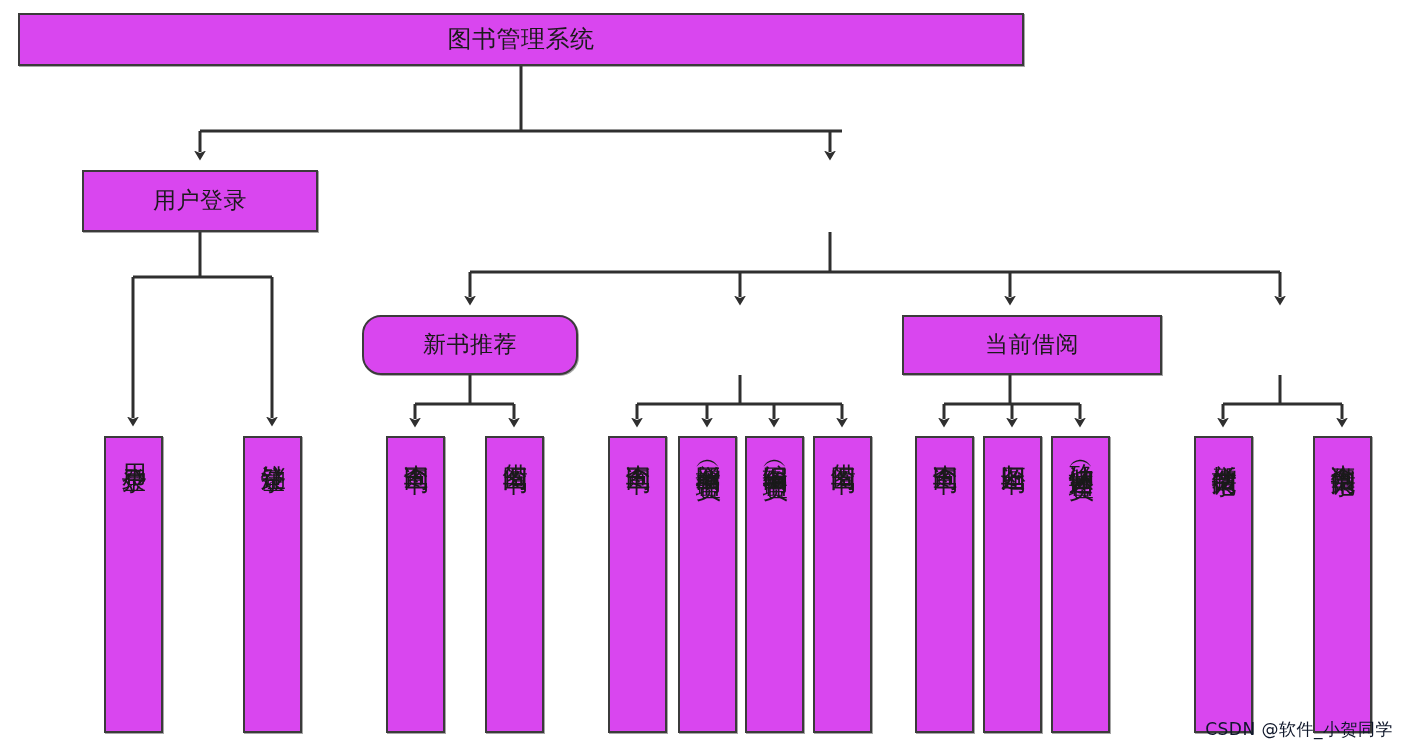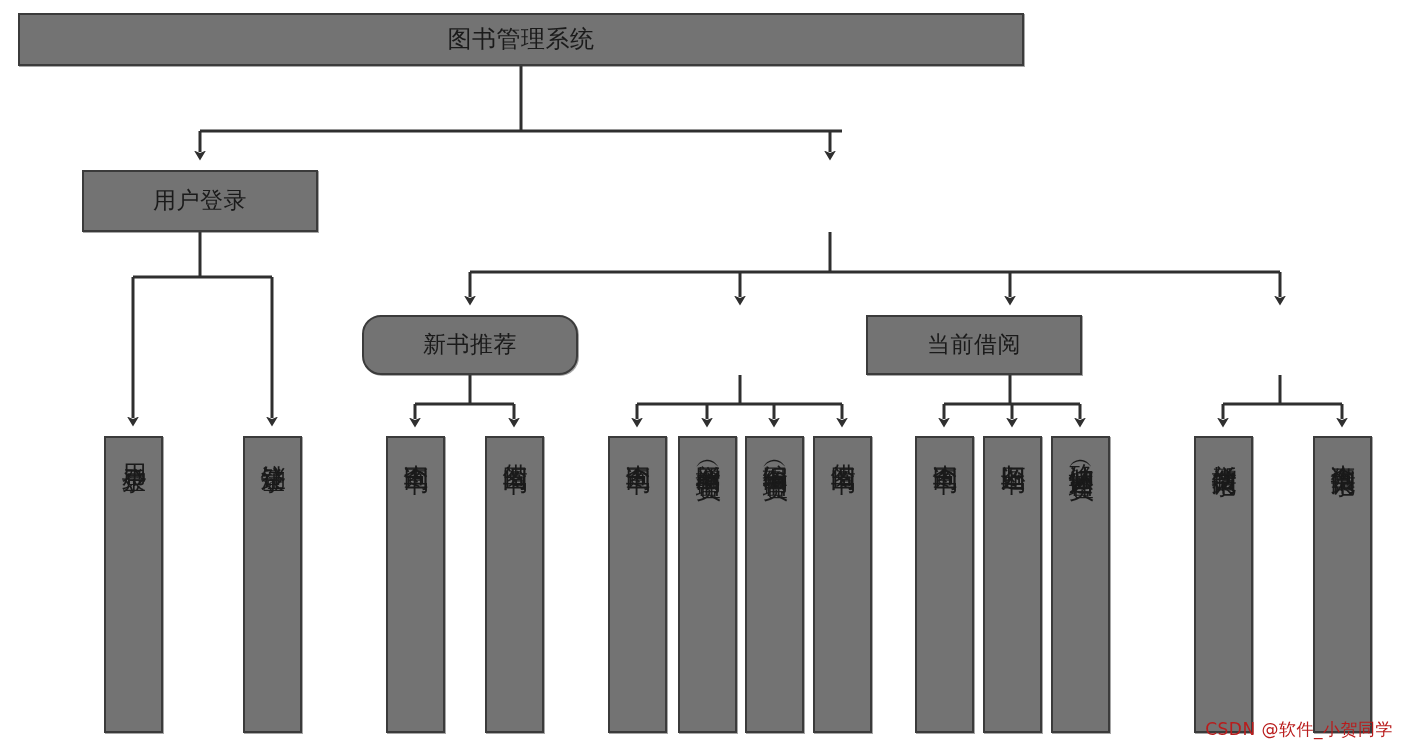--- a/index.html
+++ b/index.html
@@ -22,21 +22,21 @@
     position: absolute;
     left: 0;
     top: 0;
     width: 1405px;
     height: 747px;
     pointer-events: none;
   }
   .node {
     position: absolute;
     box-sizing: border-box;
-    background: #737373;
+    background: #d946ef;
     border: 2px solid #3b3b3b;
     display: flex;
     align-items: center;
     justify-content: center;
     color: #1a1a1a;
     box-shadow: 1px 1px 0 rgba(60,60,60,0.45);
   }
   .node .label {
     display: block;
     text-align: center;
@@ -61,21 +61,21 @@
     font-size: 25px;
     line-height: 1.05;
     letter-spacing: 2px;
     white-space: nowrap;
   }
   #watermark {
     position: absolute;
     right: 12px;
     bottom: 6px;
     font-size: 17px;
-    color: #b91c1c;
+    color: #0f172a;
     letter-spacing: 0.5px;
     white-space: nowrap;
     user-select: none;
   }
 </style>
 </head>
 <body>
 
 <div id="canvas">
 
@@ -133,21 +133,21 @@
     <span class="label">图书管理系统</span>
   </div>
 
   <div class="node horiz" style="left:82px; top:170px; width:236px; height:62px;">
     <span class="label">用户登录</span>
   </div>
 
   <div class="node horiz" style="left:362px; top:315px; width:216px; height:60px;border-radius:19px;">
     <span class="label">新书推荐</span>
   </div>
-  <div class="node horiz" style="left:866px; top:315px; width:216px; height:60px;">
+  <div class="node horiz" style="left:902px; top:315px; width:260px; height:60px;">
     <span class="label">当前借阅</span>
   </div>
 
   <div class="node vert" style="left:104px; top:436px; width:59px; height:297px;">
     <span class="label">用户登录</span>
   </div>
   <div class="node vert" style="left:243px; top:436px; width:59px; height:297px;">
     <span class="label">注销登录</span>
   </div>
 

